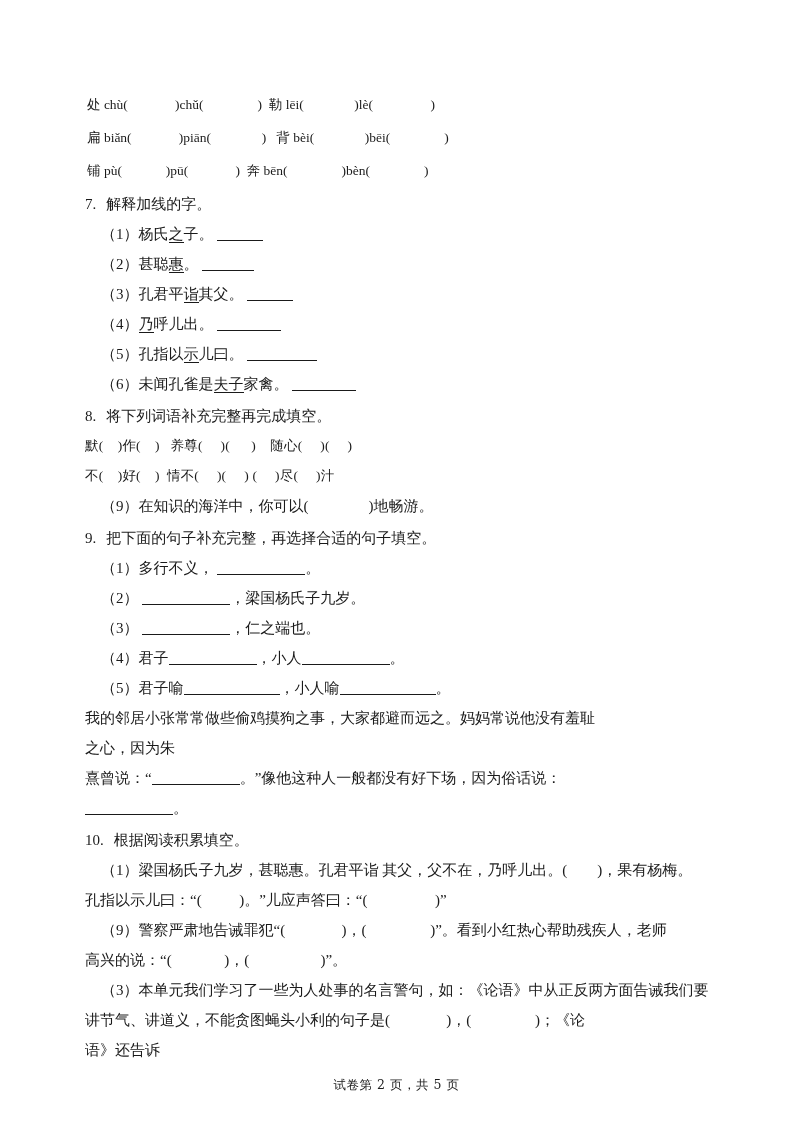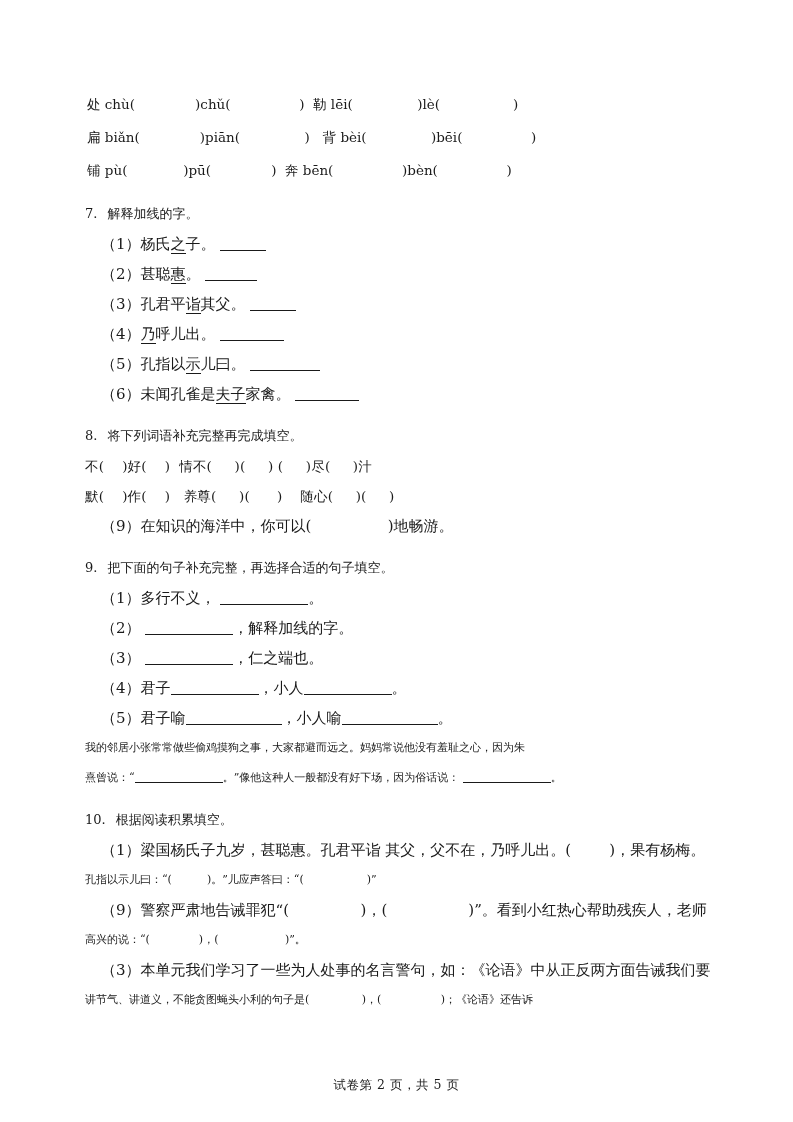--- a/index.html
+++ b/index.html
@@ -15,43 +15,44 @@
     color: #1a1a1a;
     overflow: hidden;
   }
   .page {
     position: absolute;
     left: 0; top: 0;
     width: 684px;
     height: 1122px;
     box-sizing: border-box;
     padding: 88px 80px 12px 85px;
+    font-family: Liberation Serif, serif;
   }
 
   
   .row {
     font-size: 13.5px;
     line-height: 30px;
     white-space: pre;
     letter-spacing: 0.2px;
   }
   .qhead {
-    font-size: 13px;
+    font-size: 15px;
     line-height: 30px;
-    margin-top: 12px;
+    margin-top: 2px;
     white-space: pre;
   }
   .sub {
     font-size: 15px;
     line-height: 30px;
     padding-left: 16px;
     white-space: pre;
   }
   .para {
-    font-size: 11px;
+    font-size: 15px;
     line-height: 30px;
     white-space: pre-wrap;
   }
   .pinyin-row {
     font-size: 13.5px;
     line-height: 33px;
     white-space: pre;
     padding-left: 2px;
   }
 
@@ -103,30 +104,30 @@
   <div class="sub"><span>（3）</span><span>孔君平</span><span class="u">诣</span><span>其父。</span> <span class="blank b46"></span></div>
 
   <div class="sub"><span>（4）</span><span class="u">乃</span><span>呼儿出。</span> <span class="blank b64"></span></div>
 
   <div class="sub"><span>（5）</span><span>孔指以</span><span class="u">示</span><span>儿曰。</span> <span class="blank b70"></span></div>
 
   <div class="sub"><span>（6）</span><span>未闻孔雀是</span><span class="u">夫子</span><span>家禽。</span> <span class="blank b64"></span></div>
 
   <div class="qhead"><span>8.</span><span class="sp"></span><span>将下列词语补充完整再完成填空。</span></div>
 
+  <div class="row">默(    )作(    )   养尊(     )(      )    随心(     )(     )</div>
   <div class="row">不(    )好(    )  情不(     )(     ) (     )尽(     )汁</div>
-  <div class="row">默(    )作(    )   养尊(     )(      )    随心(     )(     )</div>
 
   <div class="sub">（9）在知识的海洋中，你可以(                )地畅游。</div>
 
   <div class="qhead"><span>9.</span><span class="sp"></span><span>把下面的句子补充完整，再选择合适的句子填空。</span></div>
 
   <div class="sub"><span>（1）</span><span>多行不义，</span> <span class="blank b88"></span><span>。</span></div>
 
-  <div class="sub"><span>（2）</span> <span class="blank b88"></span><span>，解释加线的字。</span></div>
+  <div class="sub"><span>（2）</span> <span class="blank b88"></span><span>，梁国杨氏子九岁。</span></div>
 
   <div class="sub"><span>（3）</span> <span class="blank b88"></span><span>，仁之端也。</span></div>
 
   <div class="sub"><span>（4）</span><span>君子</span><span class="blank b88"></span><span>，小人</span><span class="blank b88"></span><span>。</span></div>
 
   <div class="sub"><span>（5）</span><span>君子喻</span><span class="blank b96"></span><span>，小人喻</span><span class="blank b96"></span><span>。</span></div>
 
   <div class="para">我的邻居小张常常做些偷鸡摸狗之事，大家都避而远之。妈妈常说他没有羞耻之心，因为朱</div>
   <div class="para"><span>熹曾说：“</span><span class="blank b88"></span><span>。”像他这种人一般都没有好下场，因为俗话说：</span> <span class="blank b88"></span><span>。</span></div>
 

